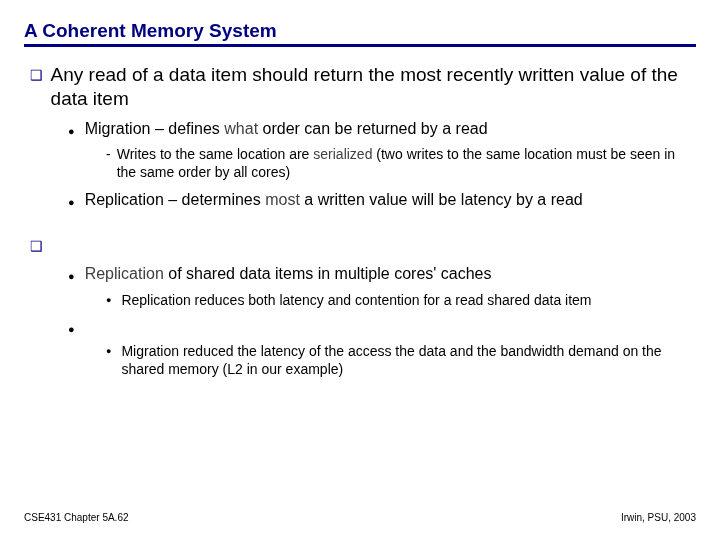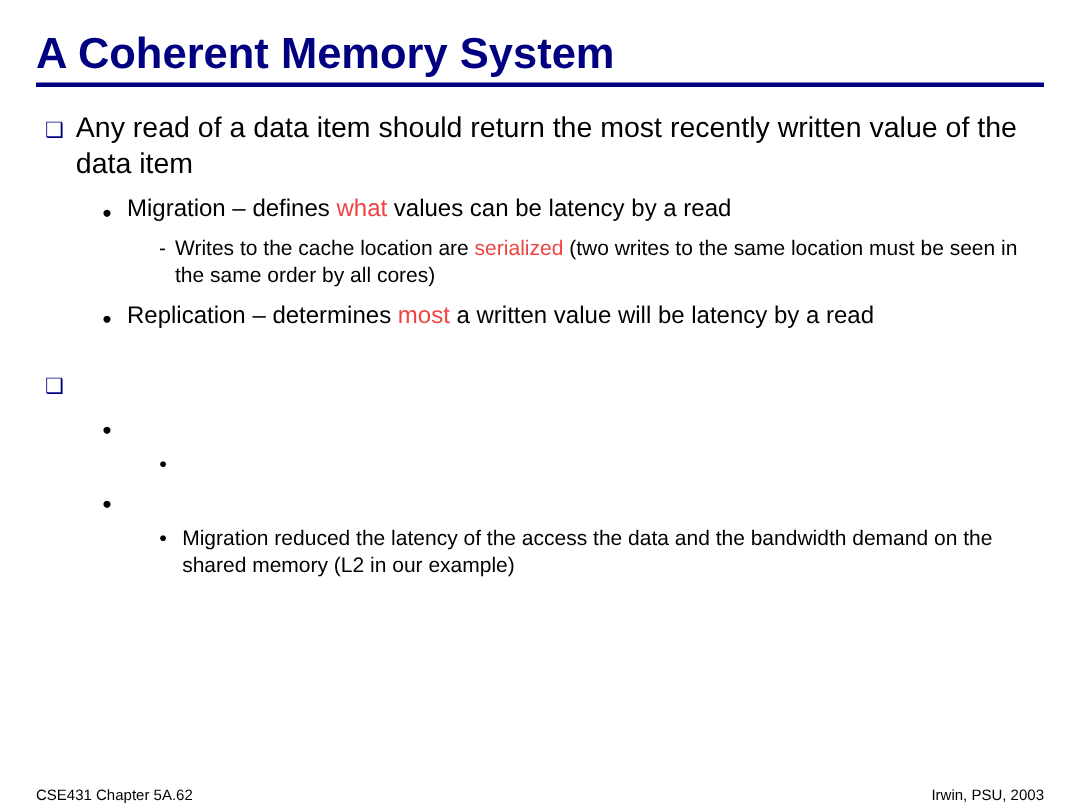--- a/index.html
+++ b/index.html
@@ -6,21 +6,21 @@
   body {
     width: 720px;
     height: 540px;
     background: #ffffff;
     font-family: Arial, Helvetica, sans-serif;
     position: relative;
     padding: 20px 24px 0 24px;
     color: #000;
   }
   .title {
-    font-size: 29px;
+    font-size: 19px;
     font-weight: bold;
     color: #000080;
     border-bottom: 3px solid #000080;
     padding-bottom: 2px;
     margin-bottom: 16px;
   }
   .lvl1 {
     display: flex;
     margin: 10px 0 6px 6px;
     font-size: 19px;
@@ -62,69 +62,71 @@
     font-size: 14px;
     line-height: 1.3;
   }
   .lvl3b .bullet {
     font-size: 9px;
     margin-right: 10px;
     margin-top: 4px;
     flex-shrink: 0;
   }
   .gap { height: 10px; }
-  .red { color: #ef4444; }
+  .red { color: #404040; }
   .footer {
     position: absolute;
-    bottom: 4px;
+    bottom: 17px;
     left: 24px;
     right: 24px;
     font-size: 10px;
     color: #000;
     display: flex;
     justify-content: space-between;
   }
 </style>
 </head>
 <body>
 
 <div class="title">A Coherent Memory System</div>
 
 <div class="lvl1">
   <span class="bullet">❑</span>
   <span>Any read of a data item should return the most recently written value of the data item</span>
 </div>
 
 <div class="lvl2">
   <span class="bullet">●</span>
-  <span><span>Migration – defines </span><span class="red">what</span><span> values can be latency by a read</span></span>
+  <span><span>Migration – defines </span><span class="red">what</span><span> order can be returned by a read</span></span>
 </div>
 
 <div class="lvl3d">
   <span class="dash">-</span>
-  <span><span>Writes to the cache location are </span><span class="red">serialized</span><span> (two writes to the same location must be seen in the same order by all cores)</span></span>
+  <span><span>Writes to the same location are </span><span class="red">serialized</span><span> (two writes to the same location must be seen in the same order by all cores)</span></span>
 </div>
 
 <div class="lvl2">
   <span class="bullet">●</span>
   <span><span>Replication – determines </span><span class="red">most</span><span> a written value will be latency by a read</span></span>
 </div>
 
 <div class="gap"></div>
 
 <div class="lvl1">
   <span class="bullet">❑</span>
 </div>
 
 <div class="lvl2">
   <span class="bullet">●</span>
+  <span><span class="red">Replication</span><span> of shared data items in multiple cores' caches</span></span>
 </div>
 
 <div class="lvl3b">
   <span class="bullet">●</span>
+  <span>Replication reduces both latency and contention for a read shared data item</span>
 </div>
 
 <div class="lvl2">
   <span class="bullet">●</span>
 </div>
 
 <div class="lvl3b">
   <span class="bullet">●</span>
   <span>Migration reduced the latency of the access the data and the bandwidth demand on the shared memory (L2 in our example)</span>
 </div>

